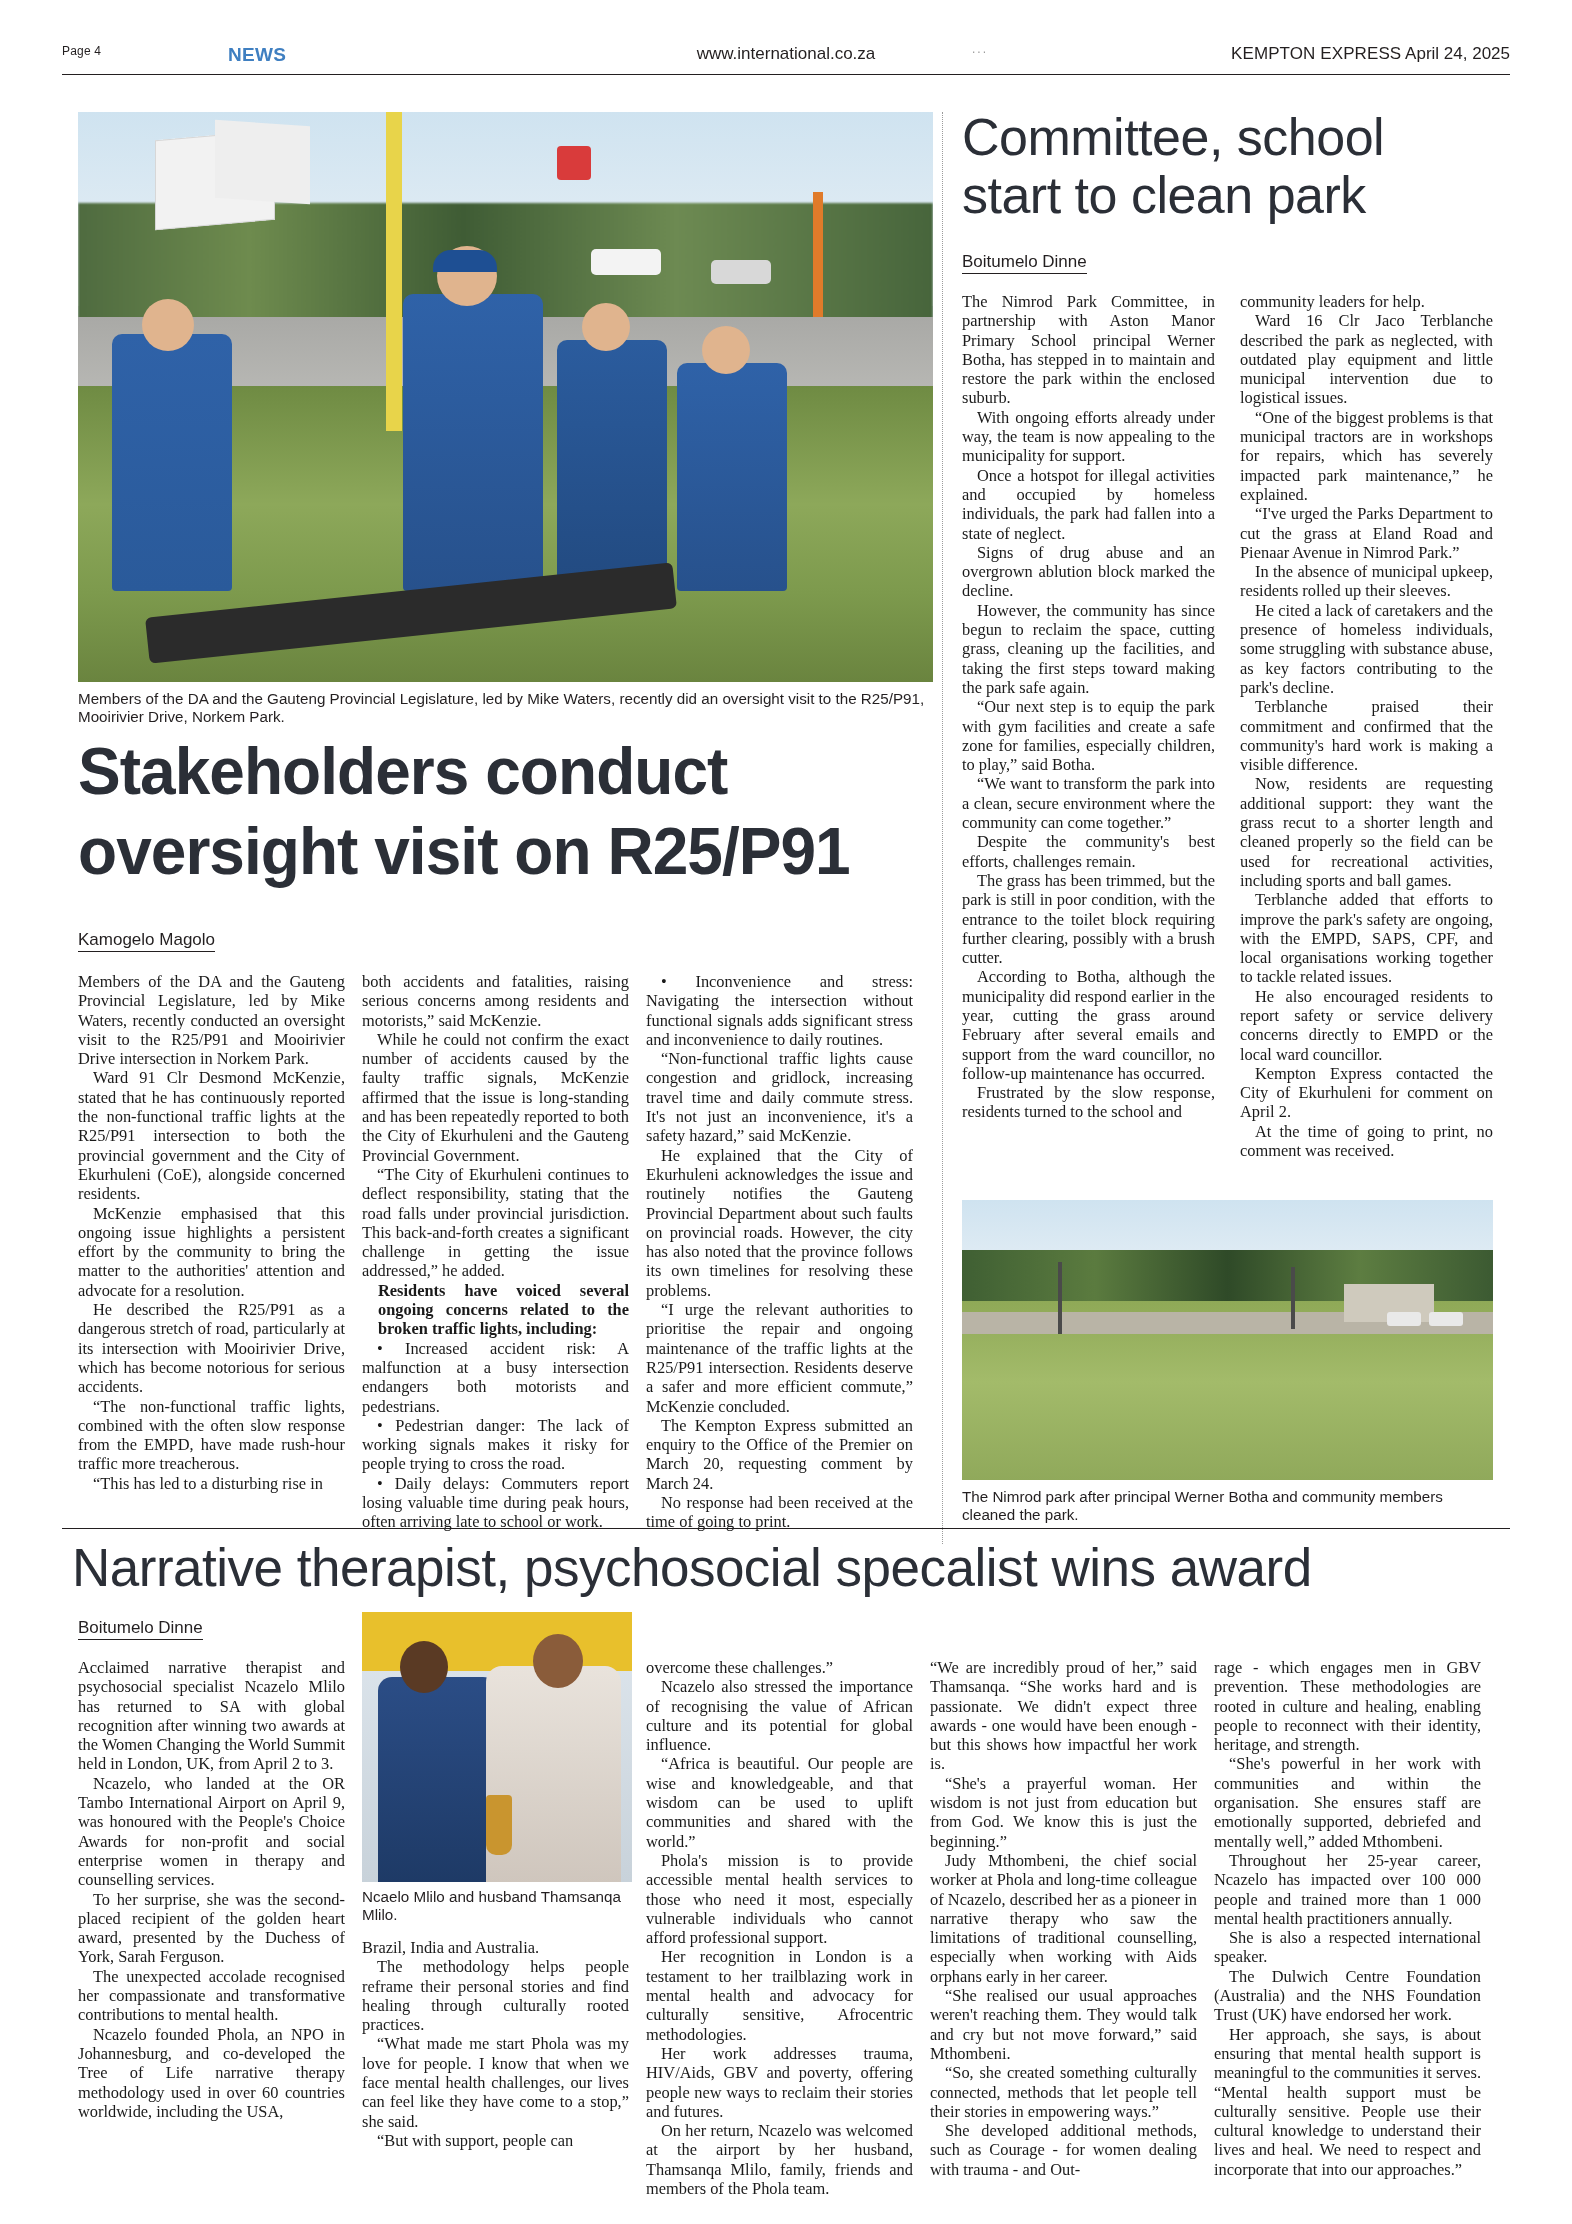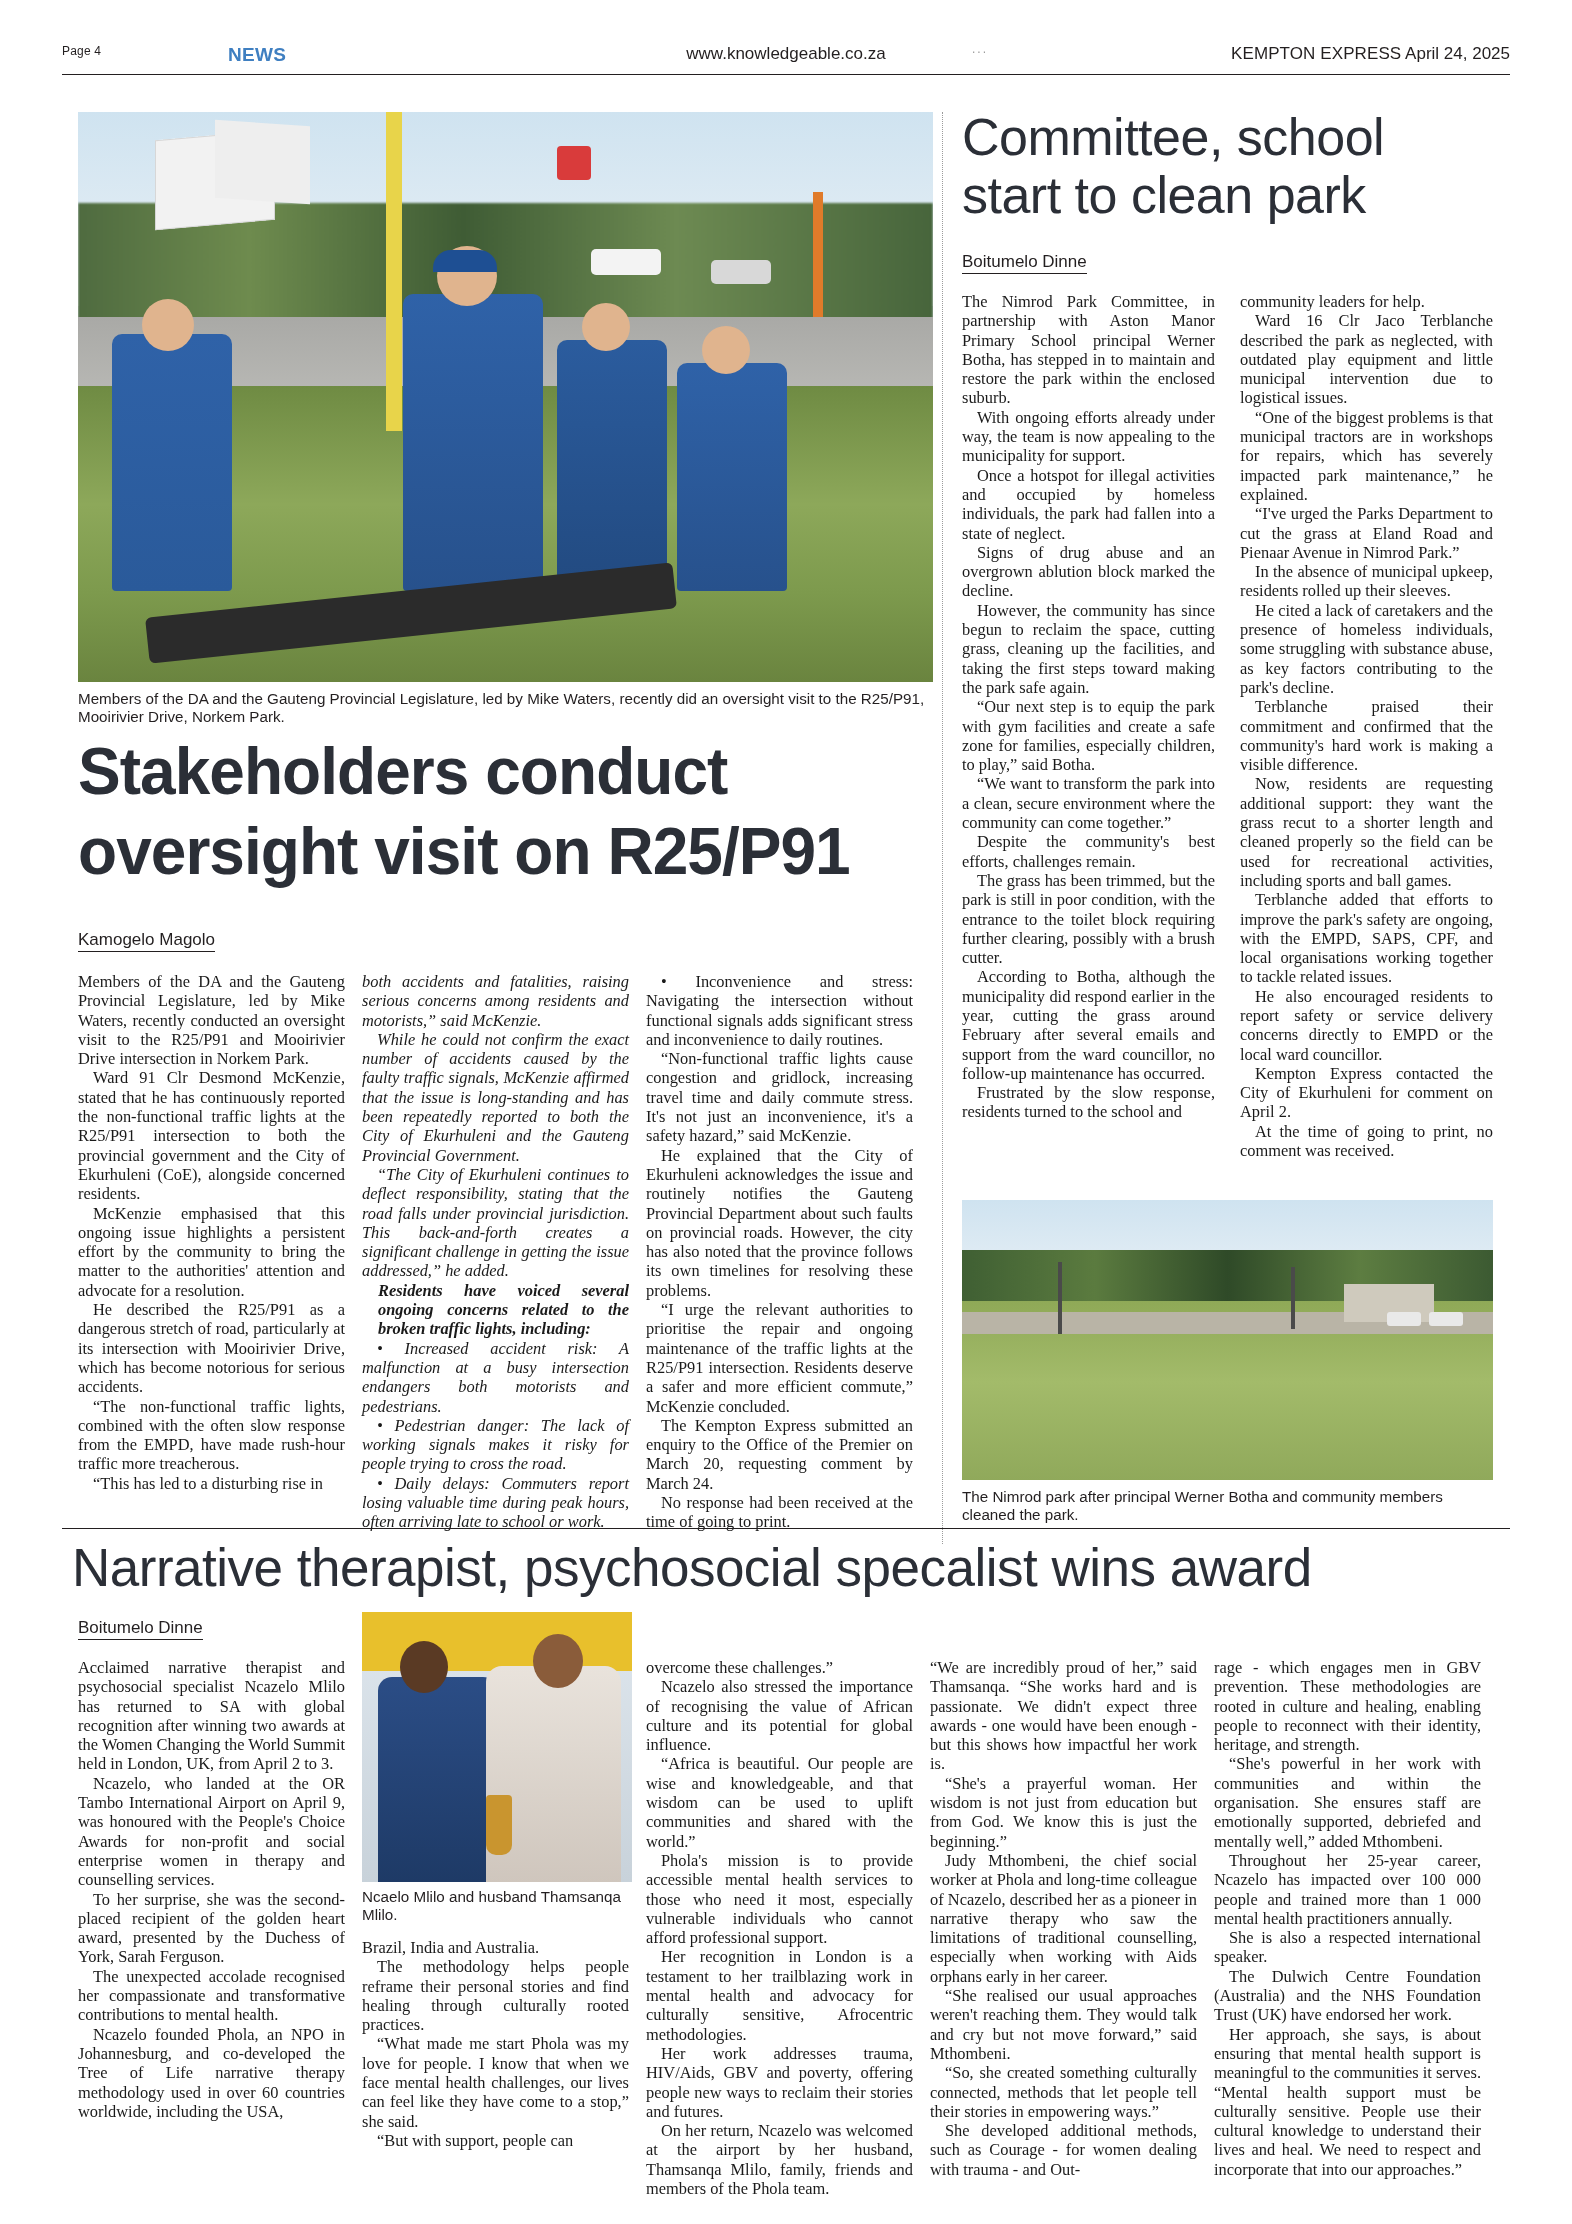--- a/index.html
+++ b/index.html
@@ -118,21 +118,21 @@
   }
 </style>
 </head>
 <body>
 
 <div class="page">
 
   <div class="masthead">
     <span class="mh-page">Page 4</span>
     <span class="mh-news">NEWS</span>
-    <span class="mh-url">www.knowledgeable.co.za</span>
+    <span class="mh-url">www.international.co.za</span>
     <span class="mh-dots">...</span>
     <span class="mh-right">
       <span class="big">KEMPTON EXPRESS</span>
       <span>April 24, 2025</span>
     </span>
   </div>
   <div class="rule-top"></div>
 
   <div class="photo" id="photo-oversight" style="left:78px; top:112px; width:855px; height:570px;">
     <div class="sky"></div>
@@ -169,21 +169,21 @@
 
   <div class="col" style="left:78px; top:972px; width:267px;">
     <p class="noind">Members of the DA and the Gauteng Provincial Legislature, led by Mike Waters, recently conducted an oversight visit to the R25/P91 and Mooirivier Drive intersection in Norkem Park.</p>
     <p>Ward 91 Clr Desmond McKenzie, stated that he has continuously reported the non-functional traffic lights at the R25/P91 intersection to both the provincial government and the City of Ekurhuleni (CoE), alongside concerned residents.</p>
     <p>McKenzie emphasised that this ongoing issue highlights a persistent effort by the community to bring the matter to the authorities' attention and advocate for a resolution.</p>
     <p>He described the R25/P91 as a dangerous stretch of road, particularly at its intersection with Mooirivier Drive, which has become notorious for serious accidents.</p>
     <p>“The non-functional traffic lights, combined with the often slow response from the EMPD, have made rush-hour traffic more treacherous.</p>
     <p>“This has led to a disturbing rise in</p>
   </div>
 
-  <div class="col" style="left:362px; top:972px; width:267px;font-style:italic;">
+  <div class="col" style="left:362px; top:972px; width:267px;">
     <p class="noind">both accidents and fatalities, raising serious concerns among residents and motorists,” said McKenzie.</p>
     <p>While he could not confirm the exact number of accidents caused by the faulty traffic signals, McKenzie affirmed that the issue is long-standing and has been repeatedly reported to both the City of Ekurhuleni and the Gauteng Provincial Government.</p>
     <p>“The City of Ekurhuleni continues to deflect responsibility, stating that the road falls under provincial jurisdiction. This back-and-forth creates a significant challenge in getting the issue addressed,” he added.</p>
     <p class="b">Residents have voiced several ongoing concerns related to the broken traffic lights, including:</p>
     <p class="bullet">• Increased accident risk: A malfunction at a busy intersection endangers both motorists and pedestrians.</p>
     <p class="bullet">• Pedestrian danger: The lack of working signals makes it risky for people trying to cross the road.</p>
     <p class="bullet">• Daily delays: Commuters report losing valuable time during peak hours, often arriving late to school or work.</p>
   </div>
 
   <div class="col" style="left:646px; top:972px; width:267px;">

